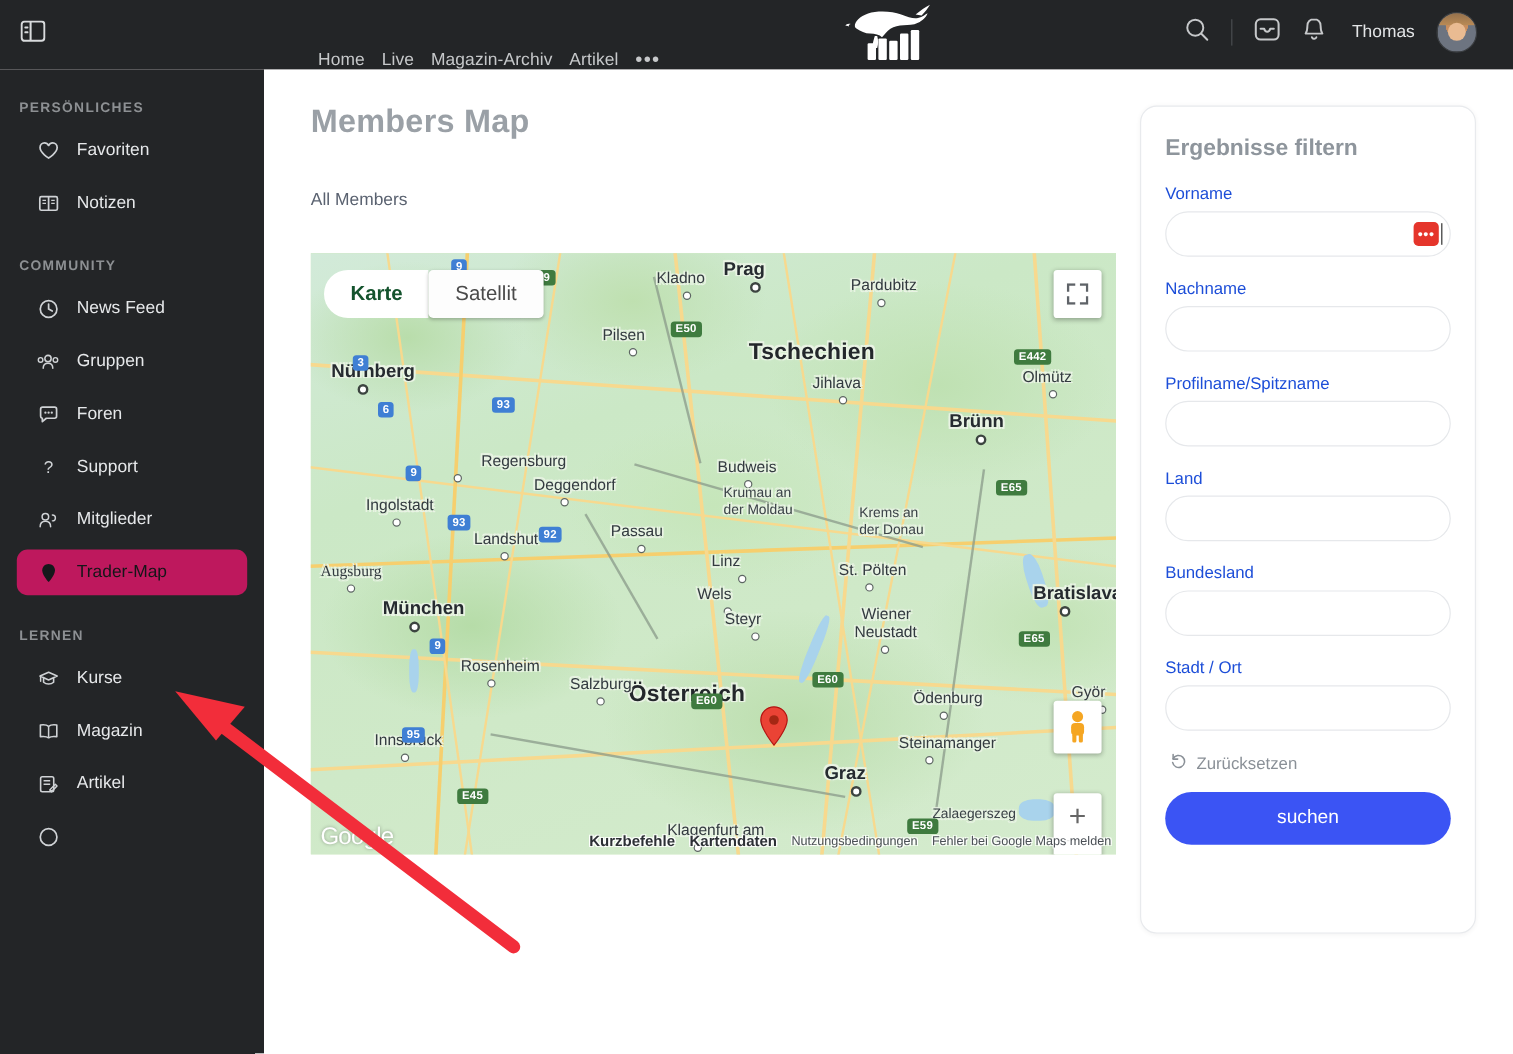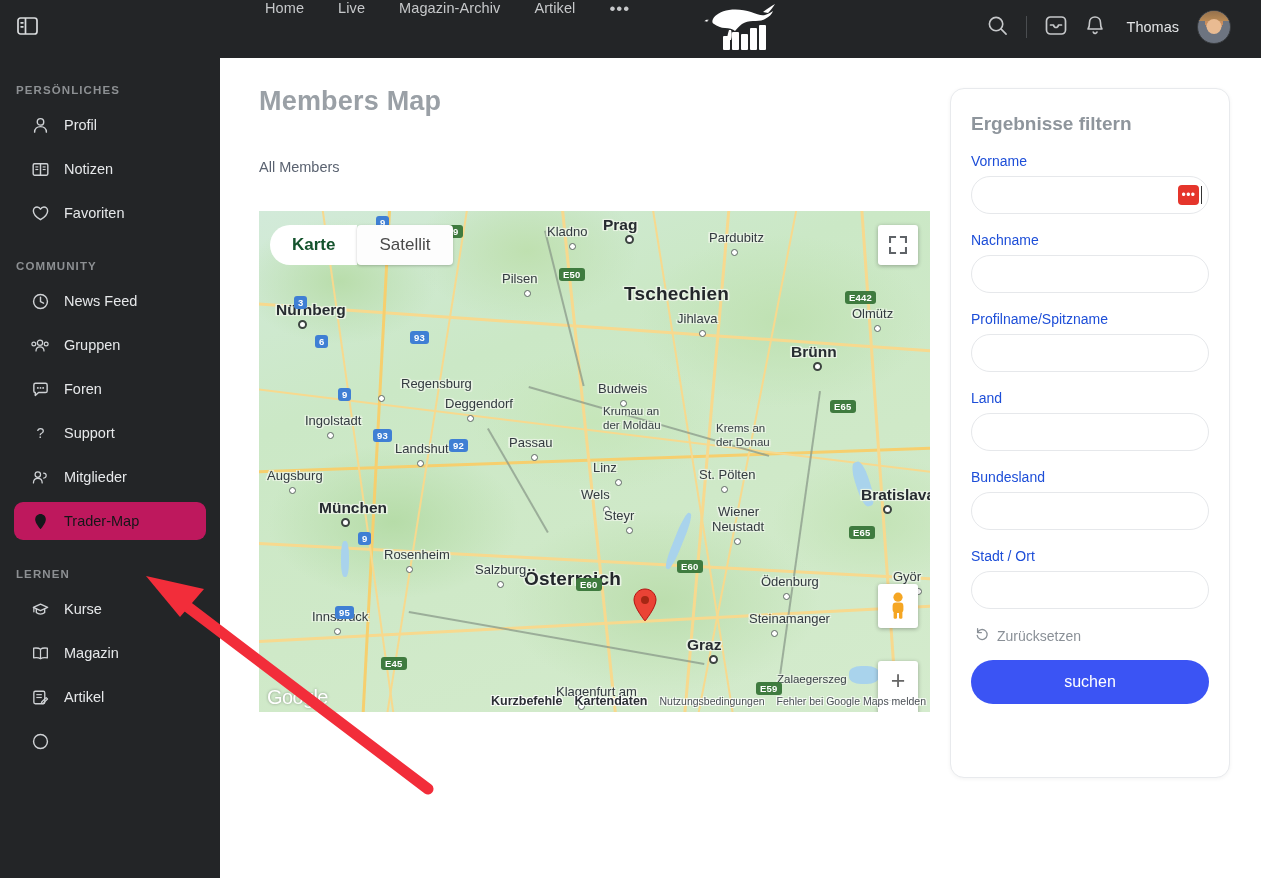--- a/index.html
+++ b/index.html
@@ -18,21 +18,21 @@
     display: flex; align-items: center;
   }
   .sidebar-toggle {
     position: absolute; left: 12px; top: 11px;
     width: 30px; height: 30px;
     display: flex; align-items: center; justify-content: center;
     cursor: pointer;
   }
   .topnav {
     position: absolute; left: 265px; top: 0; height: 58px;
-    display: flex; align-items: flex-start; gap: 34px;
+    display: flex; align-items: flex-end; gap: 14px;
   }
   .topnav a {
     color: #c6c8ca; font-size: 14.5px; text-decoration: none; letter-spacing: .1px;
   }
   .topnav .dots { color: #c6c8ca; font-size: 17px; letter-spacing: 1px; line-height: 1; }
   .logo {
     position: absolute; left: 700px; top: 2px; width: 88px; height: 52px;
     display: flex; align-items: center; justify-content: center;
   }
   .topright {
@@ -273,46 +273,37 @@
       <span class="avatar"></span>
     </div>
   </div>
 
   <aside class="sidebar">
 
     <div class="side-group first">PERSÖNLICHES</div>
     <div class="side-item">
       <span class="ico">
         <svg width="19" height="19" viewBox="0 0 20 20">
-            <circle cx="10" cy="6.2" r="3.4" fill="none" stroke="#cfd2d5" stroke-width="1.5"></circle>
-            <path d="M3.8,17 C3.8,13.3 6.6,11.2 10,11.2 C13.4,11.2 16.2,13.3 16.2,17" fill="none" stroke="#cfd2d5" stroke-width="1.5" stroke-linecap="round"></path>
-          </svg>
-      </span>
-      <span class="lbl">Profil</span>
+            <path d="M10,16.5 C10,16.5 2.5,12 2.5,7.3 C2.5,4.8 4.4,3.2 6.4,3.2 C8,3.2 9.3,4.2 10,5.5 C10.7,4.2 12,3.2 13.6,3.2 C15.6,3.2 17.5,4.8 17.5,7.3 C17.5,12 10,16.5 10,16.5 Z" fill="none" stroke="#cfd2d5" stroke-width="1.5" stroke-linejoin="round"></path>
+          </svg>
+      </span>
+      <span class="lbl">Favoriten</span>
     </div>
     <div class="side-item">
       <span class="ico">
         <svg width="19" height="19" viewBox="0 0 20 20">
             <rect x="2.3" y="4" width="15.4" height="12" rx="1.4" fill="none" stroke="#cfd2d5" stroke-width="1.5"></rect>
             <line x1="10" y1="4" x2="10" y2="16" stroke="#cfd2d5" stroke-width="1.5"></line>
             <line x1="4.6" y1="7.3" x2="7.7" y2="7.3" stroke="#cfd2d5" stroke-width="1.2"></line>
             <line x1="4.6" y1="10" x2="7.7" y2="10" stroke="#cfd2d5" stroke-width="1.2"></line>
             <line x1="12.3" y1="7.3" x2="15.4" y2="7.3" stroke="#cfd2d5" stroke-width="1.2"></line>
             <line x1="12.3" y1="10" x2="15.4" y2="10" stroke="#cfd2d5" stroke-width="1.2"></line>
           </svg>
       </span>
       <span class="lbl">Notizen</span>
-    </div>
-    <div class="side-item">
-      <span class="ico">
-        <svg width="19" height="19" viewBox="0 0 20 20">
-            <path d="M10,16.5 C10,16.5 2.5,12 2.5,7.3 C2.5,4.8 4.4,3.2 6.4,3.2 C8,3.2 9.3,4.2 10,5.5 C10.7,4.2 12,3.2 13.6,3.2 C15.6,3.2 17.5,4.8 17.5,7.3 C17.5,12 10,16.5 10,16.5 Z" fill="none" stroke="#cfd2d5" stroke-width="1.5" stroke-linejoin="round"></path>
-          </svg>
-      </span>
-      <span class="lbl">Favoriten</span>
     </div>
 
     <div class="side-group">COMMUNITY</div>
     <div class="side-item">
       <span class="ico">
         <svg width="19" height="19" viewBox="0 0 20 20">
             <circle cx="10" cy="10" r="7.3" fill="none" stroke="#cfd2d5" stroke-width="1.5"></circle>
             <path d="M10,5.6 L10,10 L13.2,11.8" fill="none" stroke="#cfd2d5" stroke-width="1.5" stroke-linecap="round"></path>
           </svg>
       </span>
@@ -501,21 +492,21 @@
           <div class="map-label lab-city-md" style="left: 46px; top: 202px;">Ingolstadt</div>
           <div class="city-dot" style="left: 68px; top: 221px;"></div>
           <div class="map-label lab-city-sm" style="left: 344px; top: 194px;">Krumau an</div>
           <div class="map-label lab-city-sm" style="left: 344px; top: 208px;">der Moldau</div>
           <div class="map-label lab-city-md" style="left: 136px; top: 230px;">Landshut</div>
           <div class="city-dot" style="left: 158px; top: 249px;"></div>
           <div class="map-label lab-city-md" style="left: 250px; top: 224px;">Passau</div>
           <div class="city-dot" style="left: 272px; top: 243px;"></div>
           <div class="map-label lab-city-sm" style="left: 457px; top: 211px;">Krems an</div>
           <div class="map-label lab-city-sm" style="left: 457px; top: 225px;">der Donau</div>
-          <div class="map-label lab-city-md" style="left: 8px; top: 257px;">Augsburg</div>
+          <div class="map-label lab-city-md" style="left: 8px; top: 257px; font-family: Liberation Serif, serif;">Augsburg</div>
           <div class="city-dot" style="left: 30px; top: 276px;"></div>
           <div class="map-label lab-city-md" style="left: 334px; top: 249px;">Linz</div>
           <div class="city-dot" style="left: 356px; top: 268px;"></div>
           <div class="map-label lab-city-md" style="left: 440px; top: 256px;">St. Pölten</div>
           <div class="city-dot" style="left: 462px; top: 275px;"></div>
           <div class="map-label lab-city-lg" style="left: 602px; top: 275px;">Bratislava</div>
           <div class="city-dot big" style="left: 624px; top: 294px;"></div>
           <div class="map-label lab-city-md" style="left: 322px; top: 276px;">Wels</div>
           <div class="city-dot" style="left: 344px; top: 295px;"></div>
           <div class="map-label lab-city-md" style="left: 345px; top: 297px;">Steyr</div>

